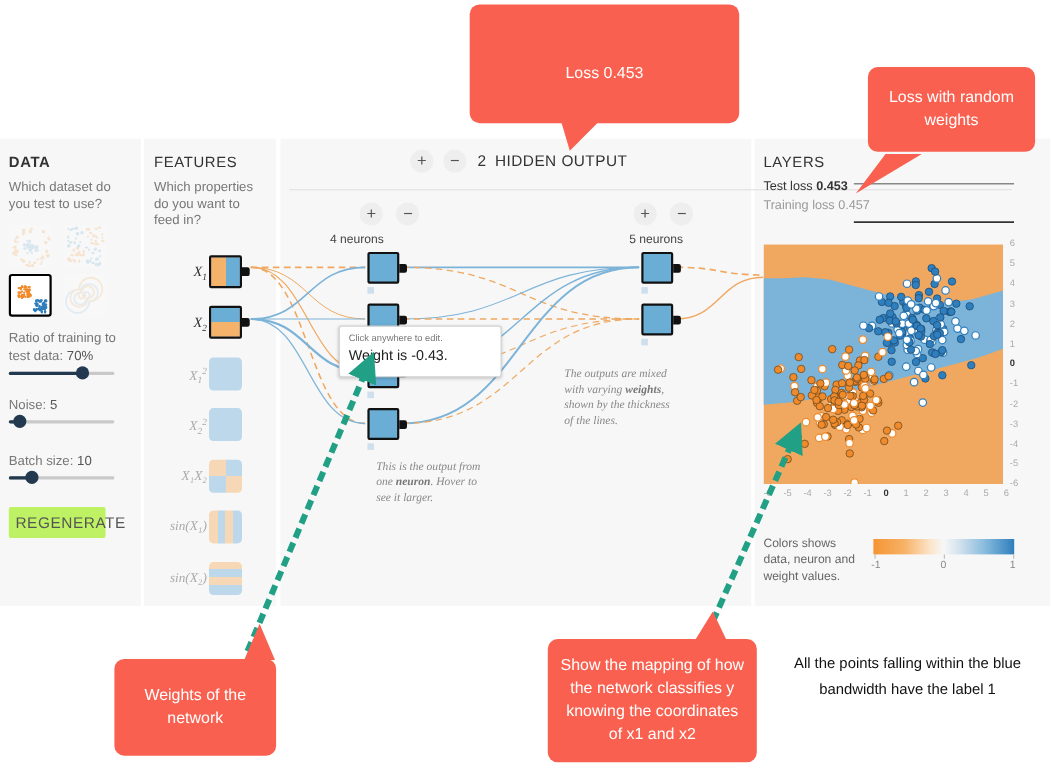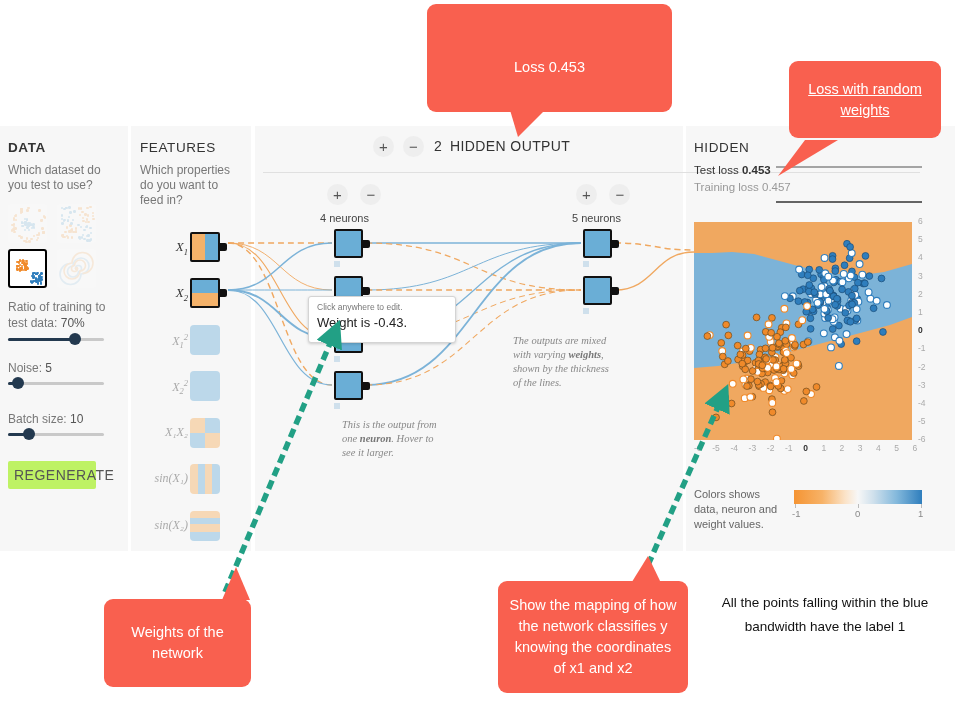--- a/index.html
+++ b/index.html
@@ -268,21 +268,21 @@
 <div id="hl-plus">+</div>
 <div id="hl-minus">−</div>
 <div id="hl-count">2</div>
 <div id="hl-text">HIDDEN OUTPUT</div>
 <div id="hl-rule"></div>
 
 <div class="layer-ctrl" style="left:327px;">
   <span class="lc-btn">+</span>
   <span class="lc-btn">−</span>
 </div>
-<div class="lc-label" style="left:320px;">4 neurons</div>
+<div class="lc-label" style="left:300px;">4 neurons</div>
 
 <div class="layer-ctrl" style="left:576px;">
   <span class="lc-btn">+</span>
   <span class="lc-btn">−</span>
 </div>
 <div class="lc-label" style="left:572px;">5 neurons</div>
 
 <svg class="overlay" id="links-svg">
     <path d="M228,243 C280,243 280,243 332,243" fill="none" stroke="#f0a860" stroke-width="1.6" stroke-dasharray="6 4"></path>
     <path d="M228,243 C280,243 280,290 332,290" fill="none" stroke="#f0a860" stroke-width="0.9"></path>
@@ -337,21 +337,21 @@
 </div>
 
 <div class="note" style="left:342px; top:418px; width:105px;">
   <span>This is the output from one </span><b>neuron</b><span>. Hover to see it larger.</span>
 </div>
 
 <div class="note" style="left:513px; top:334px; width:98px;">
   <span>The outputs are mixed with varying </span><b>weights</b><span>, shown by the thickness of the lines.</span>
 </div>
 
-<div class="col-title" id="out-title">HIDDEN</div>
+<div class="col-title" id="out-title">LAYERS</div>
 <div id="out-testloss">
   <span>Test loss</span>
   <b>0.453</b>
 </div>
 <div id="out-trainloss">
   <span>Training loss</span>
   <span>0.457</span>
 </div>
 <svg id="loss-curve" viewBox="0 0 146 50">
   <line x1="0" y1="7" x2="146" y2="7" stroke="#888" stroke-width="1.4"></line>
@@ -724,21 +724,21 @@
     <div>Loss 0.453</div>
   </div>
 </div>
 <svg class="overlay">
   <path d="M510,110 L545,110 L518,137 Z" fill="#f9604f"></path>
   <path d="M805,140 L838,140 L778,176 Z" fill="#f9604f"></path>
   <path d="M222,600 L250,600 L236,567 Z" fill="#f9604f"></path>
   <path d="M630,585 L662,585 L648,556 Z" fill="#f9604f"></path>
 </svg>
 
-<div class="callout" id="callout-loss" style="left:789px; top:61px; width:152px; height:77px;text-decoration:underline;">
+<div class="callout" id="callout-loss" style="left:789px; top:61px; width:152px; height:77px;">
   <div>Loss with random weights</div>
 </div>
 
 <div class="callout" id="callout-weights" style="left:104px; top:599px; width:147px; height:88px;">
   <div>Weights of the network</div>
 </div>
 
 <div class="callout" id="callout-mapping" style="left:498px; top:581px; width:190px; height:112px;">
   <div>Show the mapping of how the network classifies y knowing the coordinates of x1 and x2</div>
 </div>

